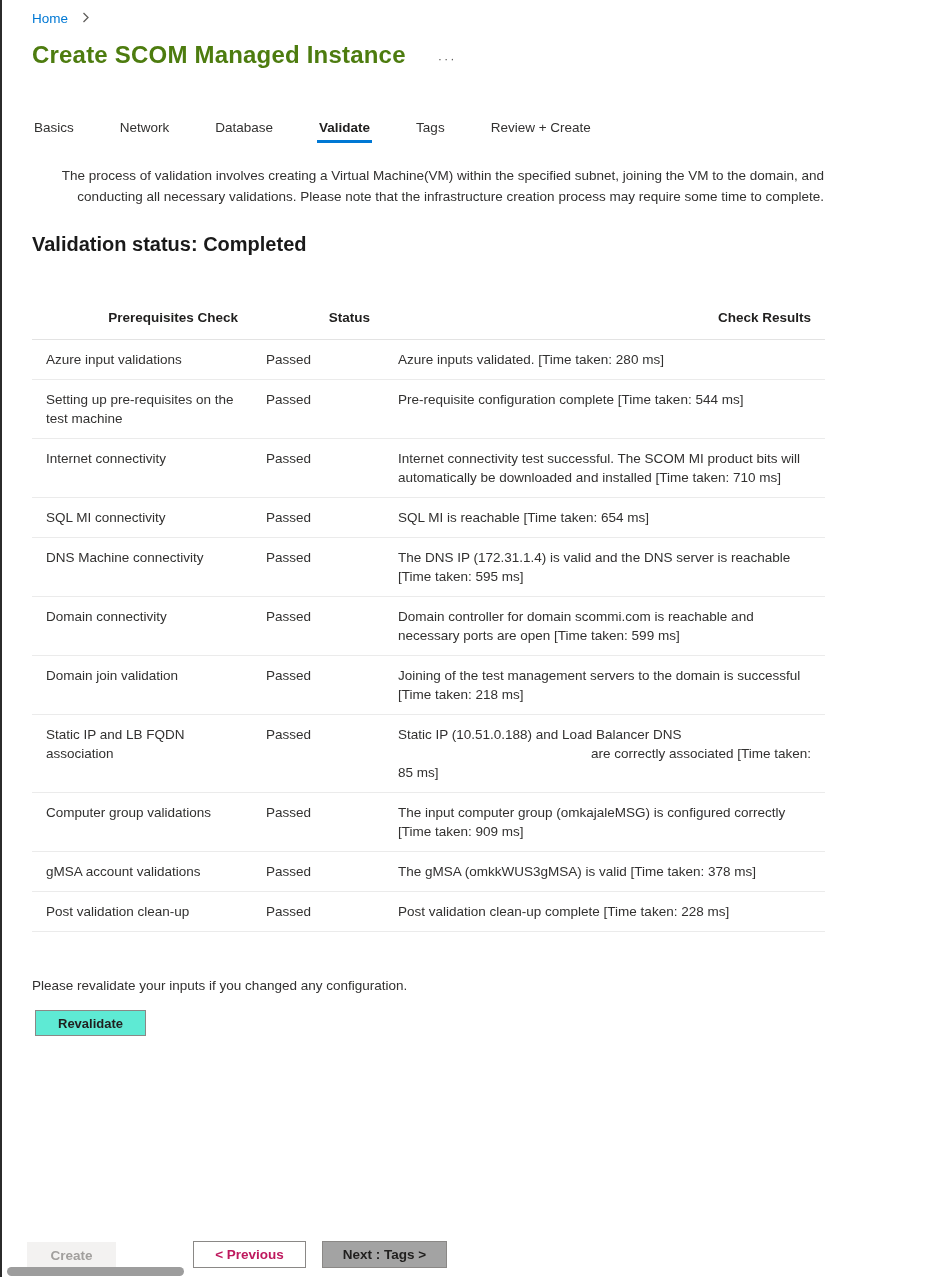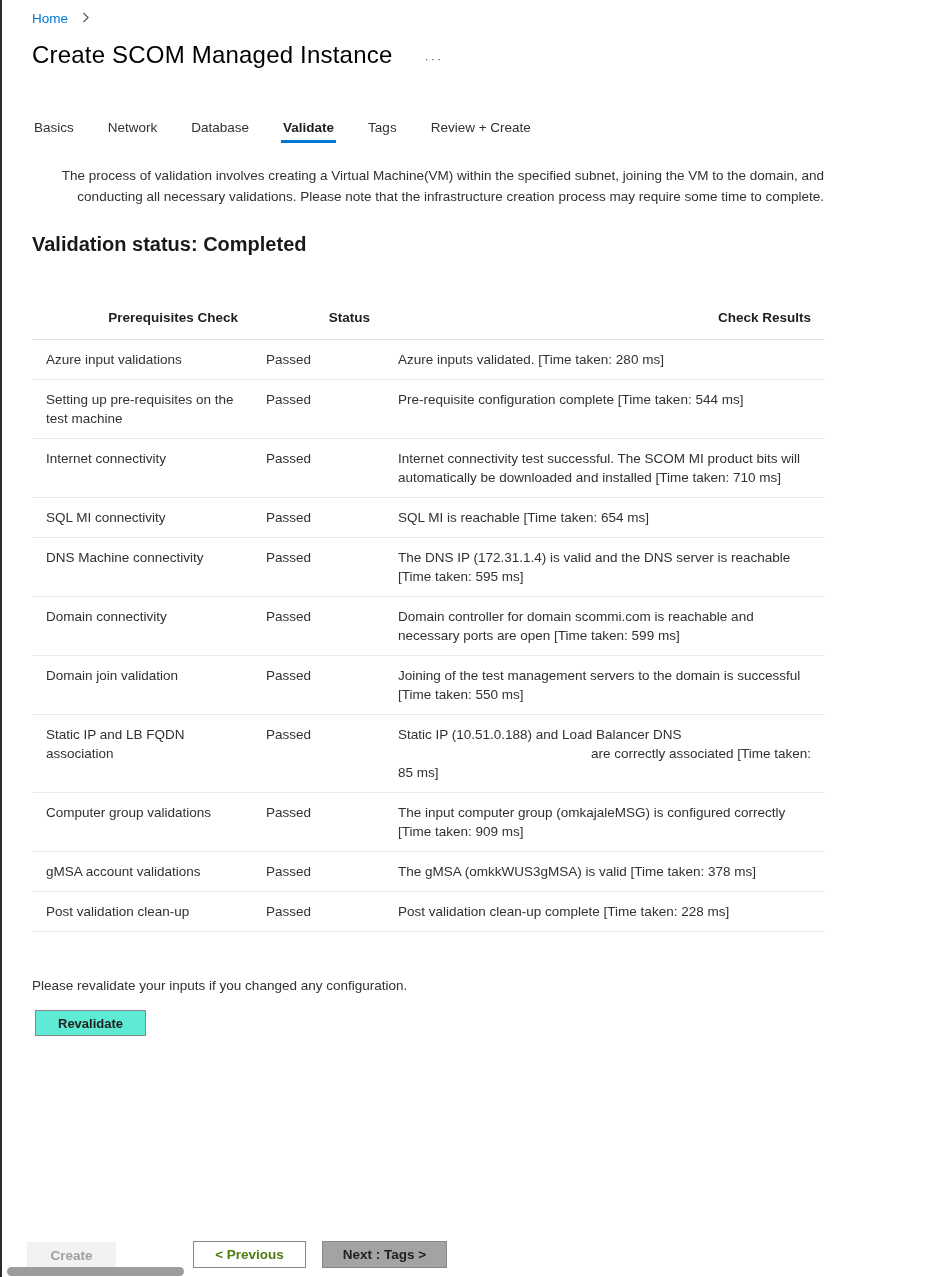--- a/index.html
+++ b/index.html
@@ -16,29 +16,29 @@
 
   
   .breadcrumb { display: flex; align-items: center; gap: 14px; height: 20px; }
   .breadcrumb a {
     color: #0078d4; text-decoration: none; font-size: 13.5px; cursor: pointer;
   }
   .crumb-chevron { color: #605e5c; font-size: 12px; line-height: 1; margin-top: 1px; }
 
   
   .title-row { display: flex; align-items: center; margin-top: 13px; }
-  .page-title { font-size: 24px; font-weight: 400; color: #000000; letter-spacing: 0.2px; }
+  .page-title { font-size: 24px; font-weight: 700; color: #4d7c0f; letter-spacing: 0.2px; }
   .more-btn {
     background: none; border: none; color: #605e5c; font-size: 13px;
     letter-spacing: 2px; margin-left: 32px; margin-top: 6px; cursor: pointer;
     font-family: inherit;
   }
 
   
-  .tabs { display: flex; gap: 30px; margin-top: 47px; padding-left: 0; }
+  .tabs { display: flex; gap: 42px; margin-top: 47px; padding-left: 0; }
   .tab {
     position: relative; background: none; border: none; font-family: inherit;
     font-size: 13.5px; color: #323130; padding: 4px 2px 12px 2px; cursor: pointer;
   }
   .tab.active { font-weight: 700; color: #201f1e; }
   .tab.active::after {
     content: ""; position: absolute; left: 0; right: 0; bottom: 4px;
     height: 3px; background: #0078d4;
   }
 
@@ -77,21 +77,21 @@
   
   .action-bar { position: absolute; left: 2px; bottom: 8px; width: 100%; height: 28px; }
   .create-btn {
     position: absolute; left: 23px; top: 1px; width: 89px; height: 26px;
     background: #f3f2f1; border: none; font-family: inherit;
     font-size: 13.5px; font-weight: 600; color: #a19f9d;
   }
   .prev-btn {
     position: absolute; left: 189px; top: 0; width: 113px; height: 27px;
     background: #ffffff; border: 1px solid #8a8886; font-family: inherit;
-    font-size: 13.5px; font-weight: 700; color: #4d7c0f; cursor: pointer;
+    font-size: 13.5px; font-weight: 700; color: #be185d; cursor: pointer;
   }
   .next-btn {
     position: absolute; left: 318px; top: 0; width: 125px; height: 27px;
     background: #a3a3a3; border: 1px solid #8a8886; font-family: inherit;
     font-size: 13.5px; font-weight: 700; color: #201f1e; cursor: pointer;
   }
 
   
   .hscroll-thumb {
     position: absolute; left: 5px; bottom: 1px; width: 177px; height: 9px;
@@ -170,21 +170,21 @@
           <td>The DNS IP (172.31.1.4) is valid and the DNS server is reachable [Time taken: 595 ms]</td>
         </tr>
         <tr>
           <td>Domain connectivity</td>
           <td>Passed</td>
           <td>Domain controller for domain scommi.com is reachable and necessary ports are open [Time taken: 599 ms]</td>
         </tr>
         <tr>
           <td>Domain join validation</td>
           <td>Passed</td>
-          <td>Joining of the test management servers to the domain is successful [Time taken: 550 ms]</td>
+          <td>Joining of the test management servers to the domain is successful [Time taken: 218 ms]</td>
         </tr>
         <tr>
           <td>Static IP and LB FQDN association</td>
           <td>Passed</td>
           <td>
             <div>Static IP (10.51.0.188) and Load Balancer DNS</div>
             <div class="align-right">are correctly associated [Time taken:</div>
             <div>85 ms]</div>
           </td>
         </tr>

